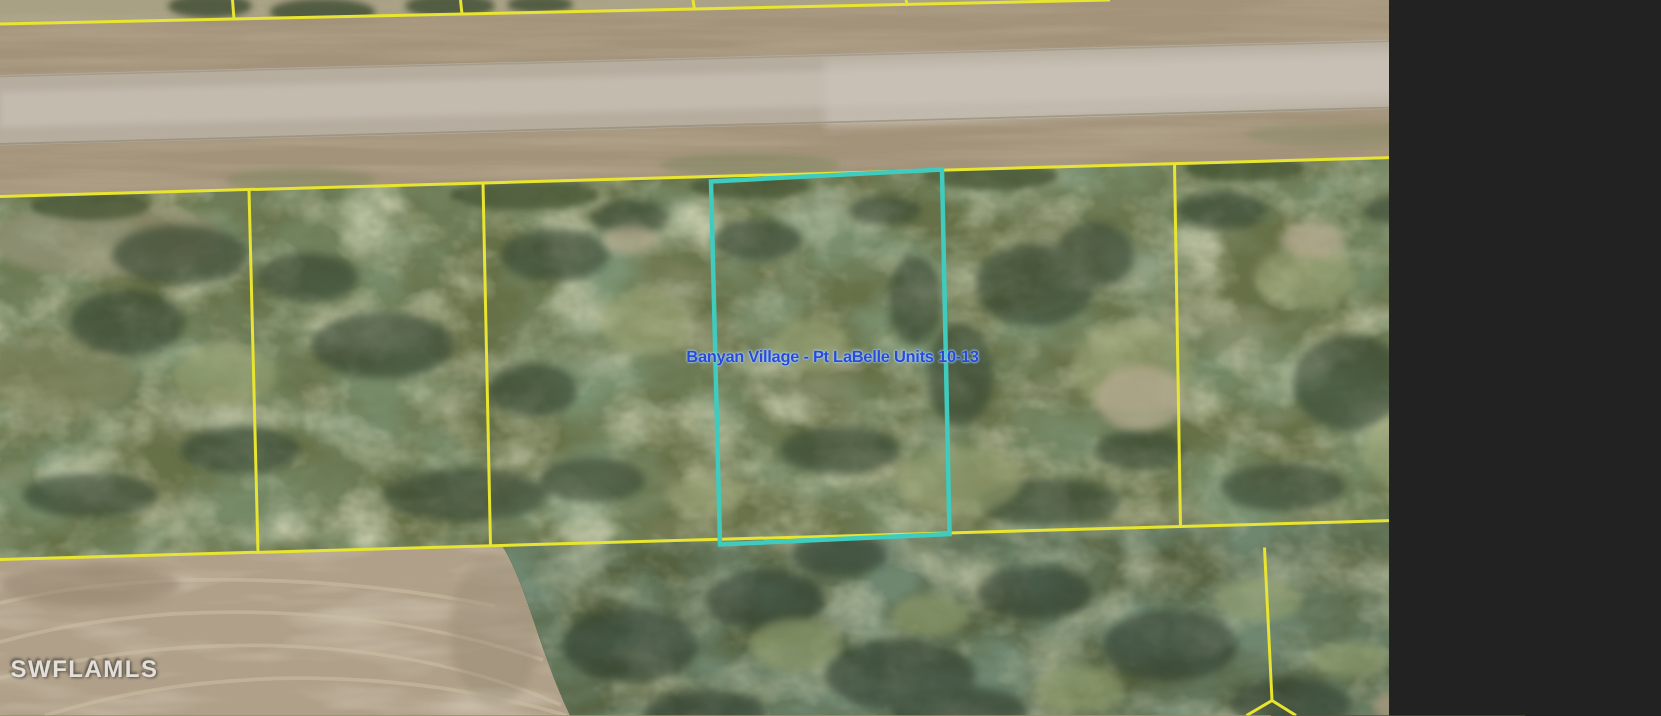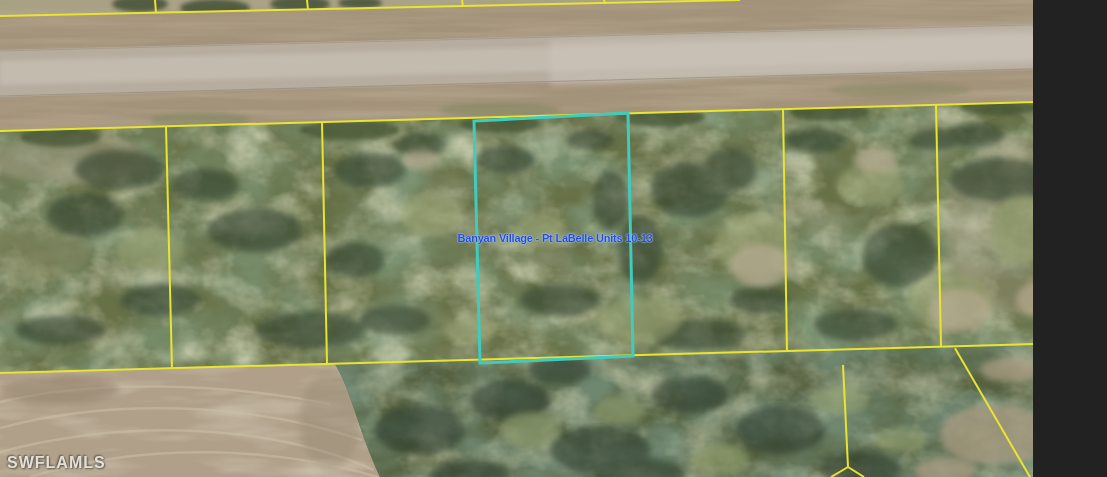--- a/index.html
+++ b/index.html
@@ -1,32 +1,32 @@
 <!DOCTYPE html>
 <html><head>
 <meta charset="utf-8">
 <style>
   html,body{margin:0;padding:0;background:#222;}
   #stage{
     position:relative;
-    width:1033px;height:477px;
+    width:926px;height:477px;
     overflow:hidden;
     font-family:"Liberation Sans", sans-serif;
     background:#98936f;
   }
   #stage svg{position:absolute;left:0;top:0;display:block;}
   .overlay{position:absolute;white-space:nowrap;pointer-events:none;}
   #parcel-label{
     left:555px;top:232px;
     transform:translateX(-50%);
     font-size:11px;font-weight:bold;letter-spacing:-0.2px;
     text-shadow:0 0 2px #aee2ee, 0 0 1px #d8f2f7, 1px 1px 2px rgba(60,100,220,.35);
   }
   #watermark{
-    left:7px;top:454px;
+    left:7px;top:438px;
     font-size:16px;font-weight:bold;letter-spacing:1px;
     opacity:.85;
     text-shadow:1px 1px 2px #4a463e, -1px -1px 2px #4a463e;
   }
 </style>
 </head>
 <body>
 
 <div id="stage">
 

